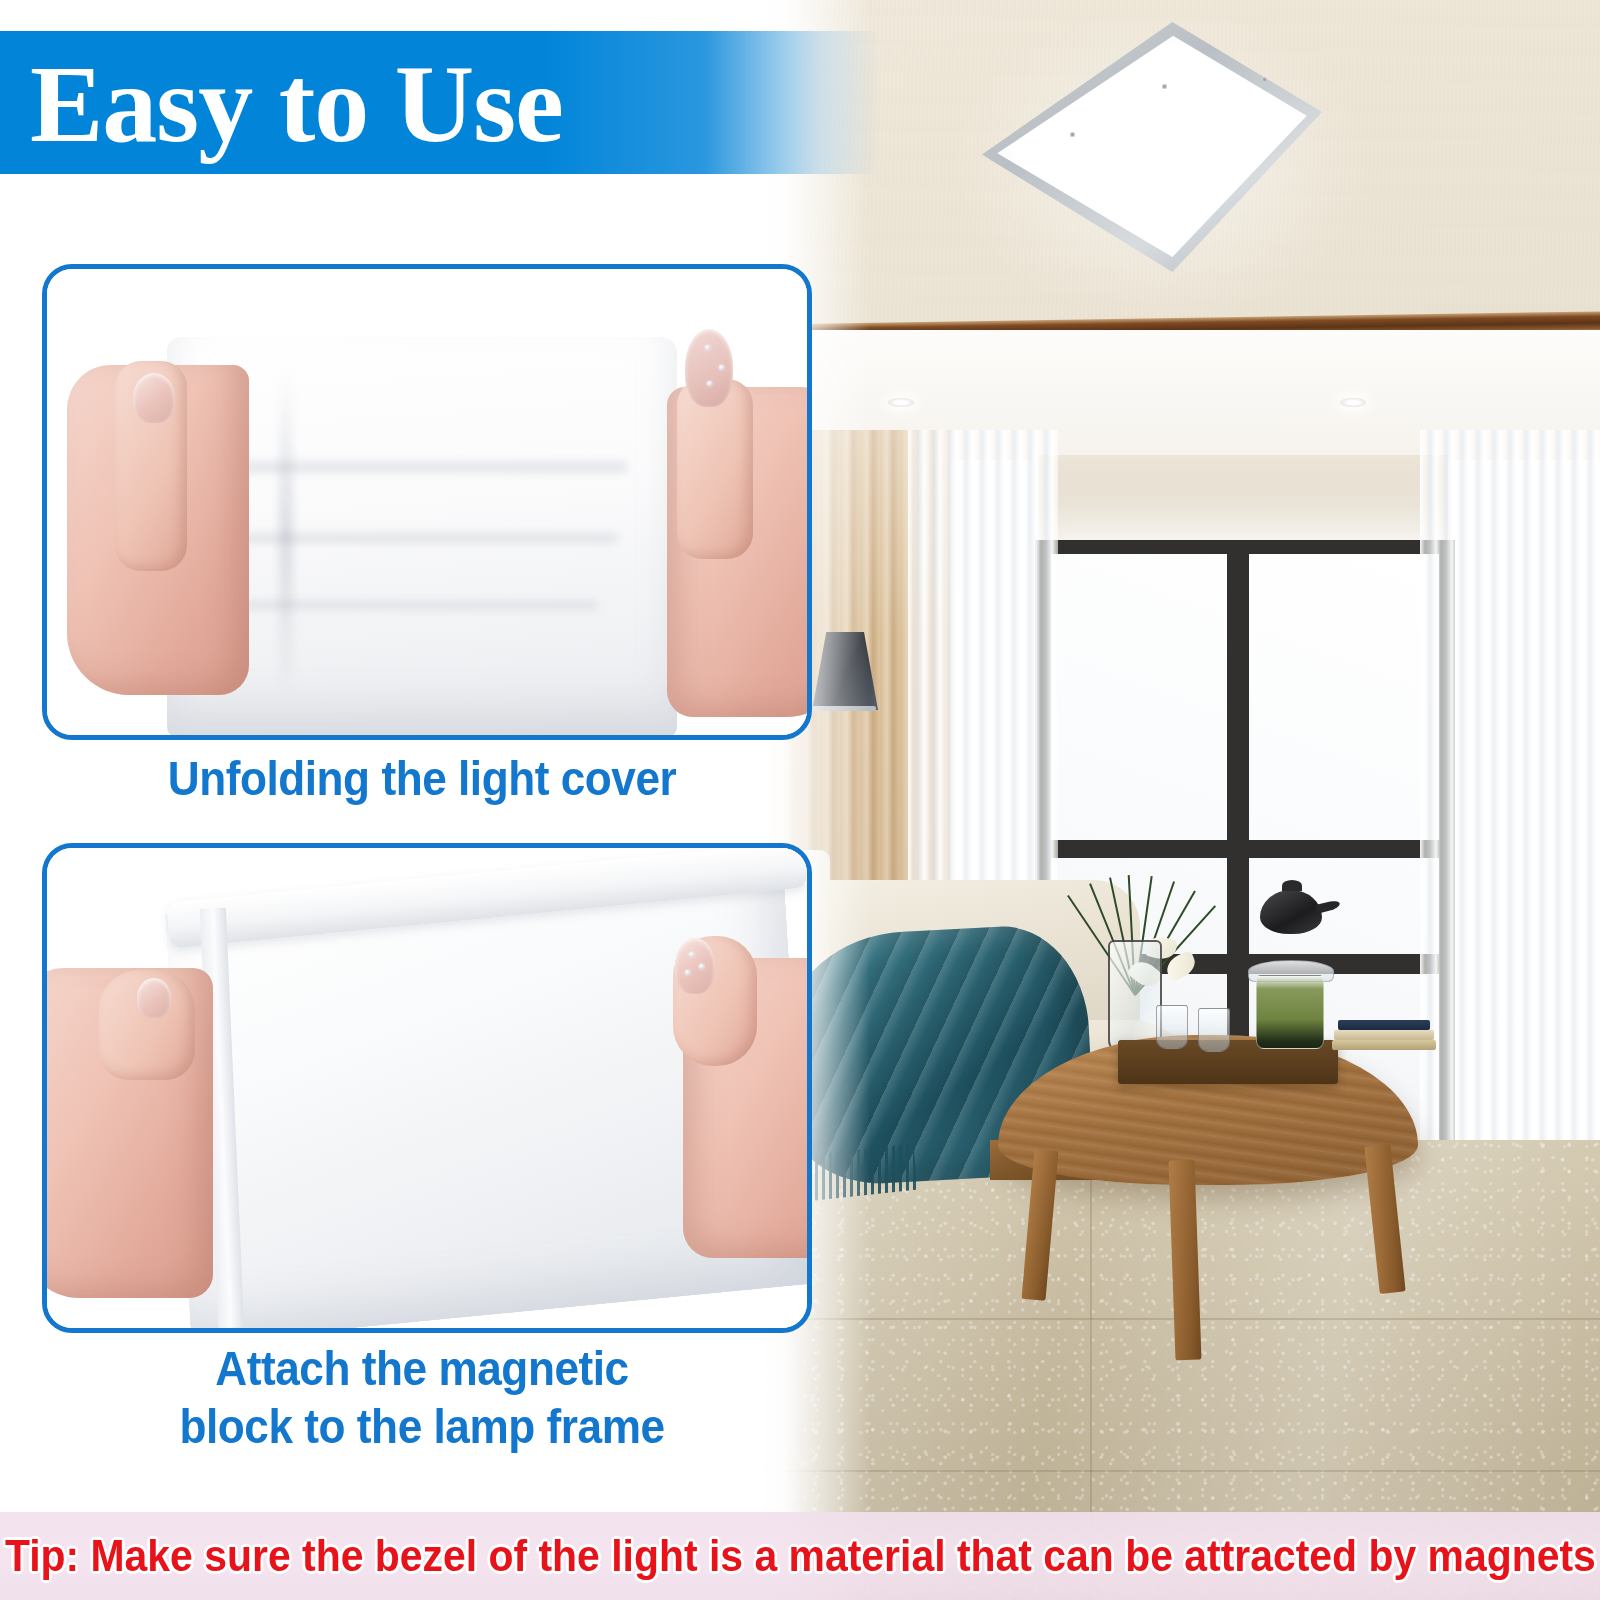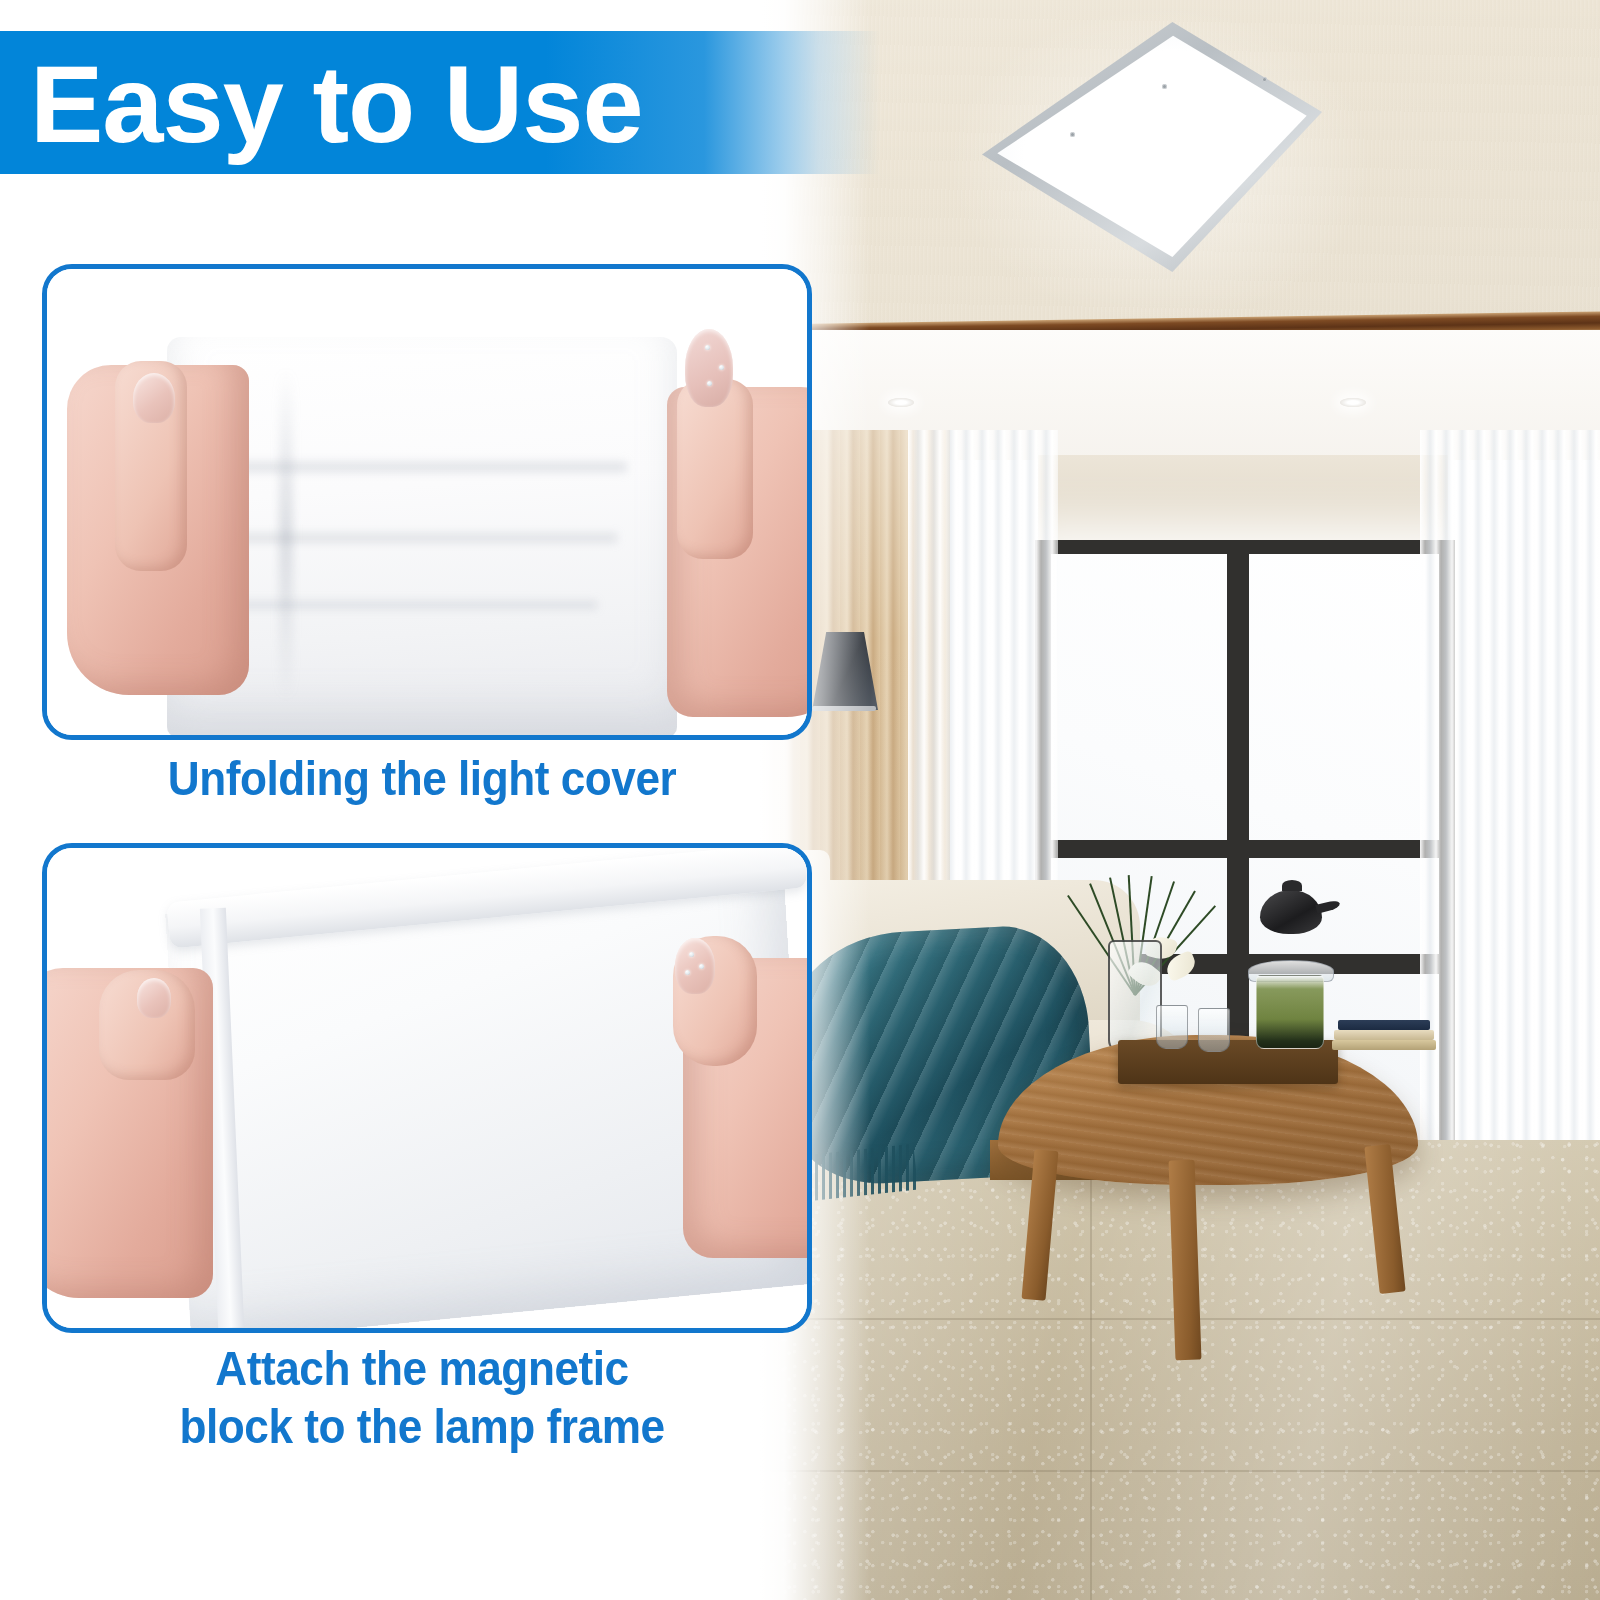--- a/index.html
+++ b/index.html
@@ -299,21 +299,21 @@
 
   
   .banner {
     position: absolute;
     left: 0; top: 31px; width: 880px; height: 143px;
     background: linear-gradient(90deg,#0285d9 0%, #0285d9 62%, #2a97de 80%, rgba(120,180,220,.35) 93%, rgba(255,255,255,0) 100%);
   }
   .banner-title {
     position: absolute;
     left: 30px; top: 14px;
-    font-family: Liberation Sans, sans-serif;
+    font-family: Liberation Serif, serif;
     font-weight: bold;
     font-size: 110px;
     line-height: 118px;
     color: #ffffff;
     letter-spacing: -1px;
     white-space: nowrap;
   }
   .photo-frame {
     position: absolute;
     border: 5px solid #1277cd;
@@ -571,14 +571,17 @@
       <div class="nail-gem" style="left:642px; top:104px;"></div>
       <div class="nail-gem" style="left:652px; top:116px;"></div>
       <div class="nail-gem" style="left:638px; top:122px;"></div>
     </div>
   </div>
   <div class="caption cap2">
     <div>Attach the magnetic</div>
     <div>block to the lamp frame</div>
   </div>
 
+  <div class="tip-bar">
+    <div class="tip-text">Tip: Make sure the bezel of the light is a material that can be attracted by magnets</div>
+  </div>
 
 </div>
 
 </body></html>

